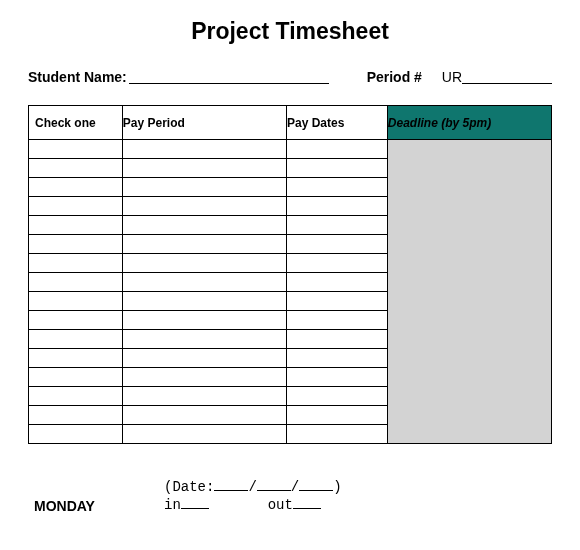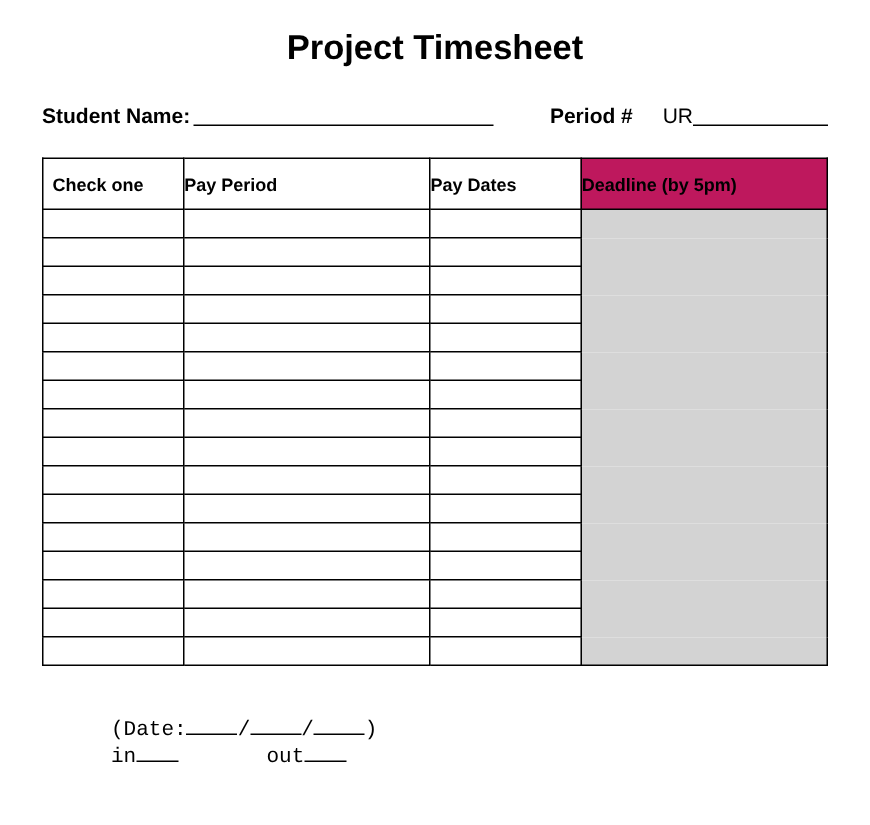--- a/index.html
+++ b/index.html
@@ -46,23 +46,24 @@
   .sheet th {
     height: 34px;
     vertical-align: middle;
     font-weight: bold;
   }
   .col-check { width: 80px; padding-left: 6px; font-size:11px;}
   .col-period { width: 140px; text-align: right; padding-right: 8px; }
   .col-dates { width: 86px; text-align: right; padding-right: 20px; }
   .col-deadline {
     width: 140px;
-    background: #be185d;
+    background: #0f766e;
     text-align: center;
     font-size: 12px;
+    font-style: italic;
   }
   .sheet td { height: 19px; }
   .col-deadline-body {
     background: #d3d3d3;
     border-top: none !important;
     border-bottom: none !important;
   }
   .last-deadline { border-bottom: 1.2px solid #000 !important; }
   .day-row {
     margin-top: 34px;
@@ -193,17 +194,18 @@
       <tr>
         <td></td>
         <td></td>
         <td></td>
         <td class="col-deadline-body last-deadline"></td>
       </tr>
     </tbody>
 </table>
 
 <div class="day-row">
+  <span class="day-name">MONDAY</span>
   <span class="day-text">
     <span>(Date:</span><span class="short-line"></span>/<span class="short-line"></span>/<span class="short-line"></span>)<br>
     <span>in</span><span class="tiny-line"></span>&nbsp;&nbsp;&nbsp;&nbsp;&nbsp;&nbsp;&nbsp;<span>out</span><span class="tiny-line"></span>
   </span>
 </div>
 
 </body></html>

